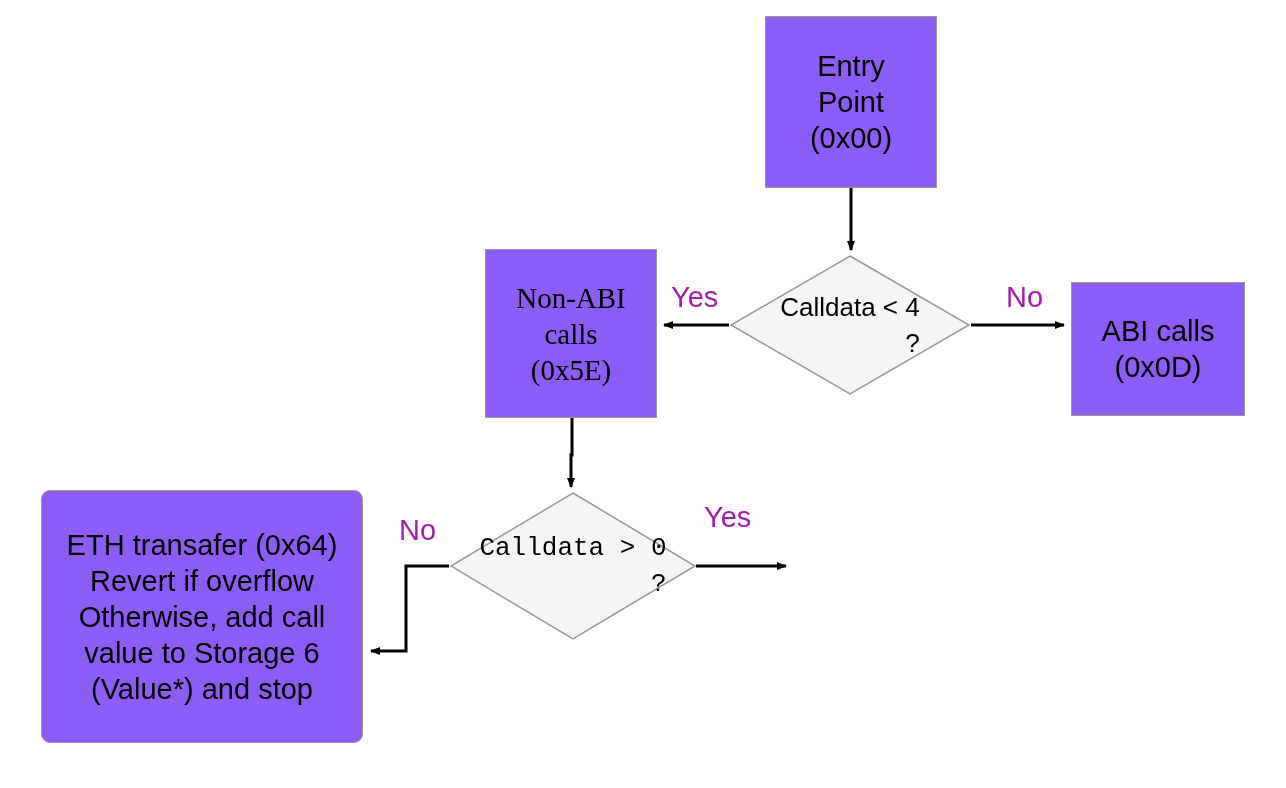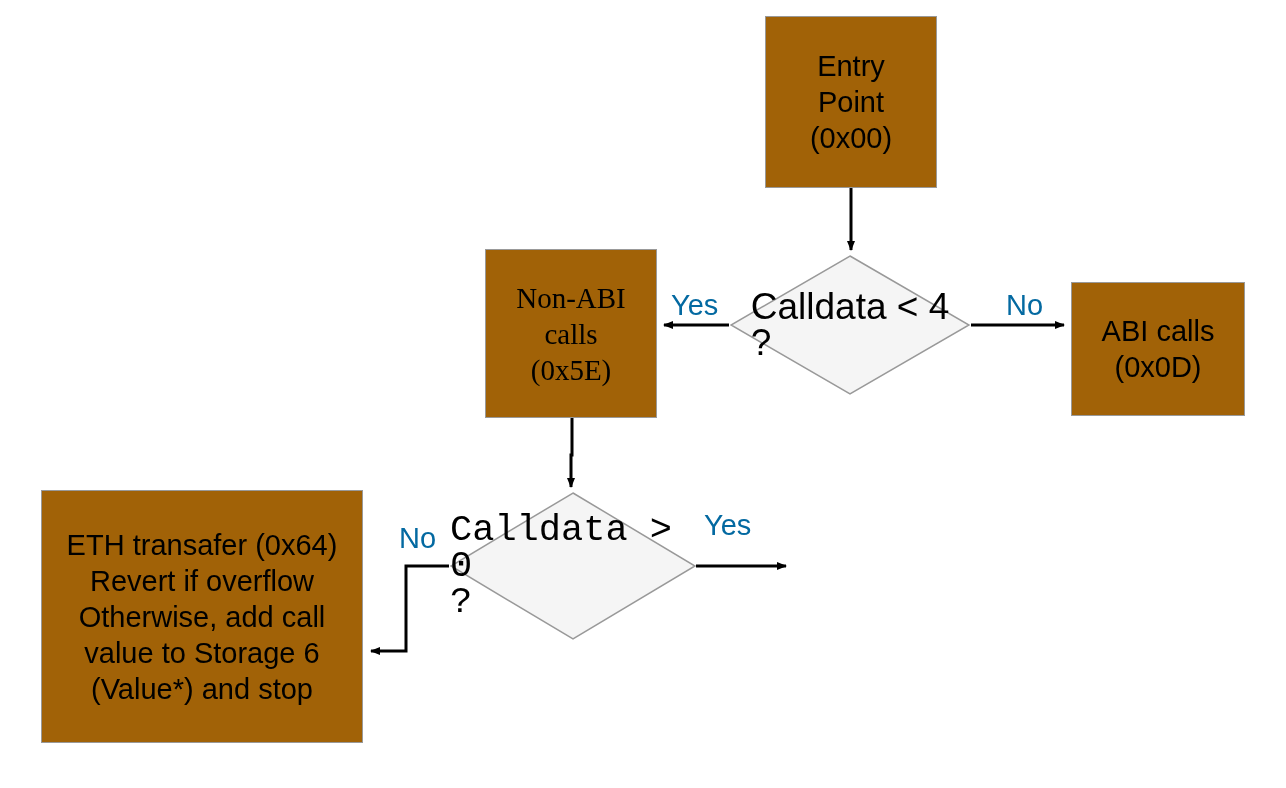--- a/index.html
+++ b/index.html
@@ -32,21 +32,21 @@
     align-items: center;
     justify-content: center;
     text-align: center;
     color: #000000;
     font-family: "Liberation Sans", sans-serif;
     font-size: 29px;
     line-height: 36px;
     white-space: pre-line;
   }
   .box {
-    background: #a16207;
+    background: #8b5cf6;
     border: 1px solid #999999;
   }
   .diamond-wrap {
     position: absolute;
     box-sizing: border-box;
   }
   .diamond-shape {
     position: absolute;
     left: 0;
     top: 0;
@@ -55,34 +55,33 @@
   }
   .diamond-label {
     position: absolute;
     left: 0;
     top: 0;
     width: 100%;
     height: 100%;
     display: flex;
     align-items: center;
     justify-content: center;
-    text-align: left;
+    text-align: right;
     color: #000000;
-    font-size: 37px;
+    font-size: 26px;
     line-height: 36px;
     white-space: pre-line;
   }
   .edge-label {
     position: absolute;
-    color: #0369a1;
+    color: #a21caf;
     font-family: "Liberation Sans", sans-serif;
     font-size: 29px;
     line-height: 32px;
     white-space: nowrap;
-    margin-top: 8px;
   }
 </style>
 </head>
 <body>
 
 <div id="canvas">
 
   <svg id="edges" viewBox="0 0 1286 788" xmlns="http://www.w3.org/2000/svg">
     <defs>
       <marker id="arrow" markerWidth="10" markerHeight="10" refX="9" refY="4" orient="auto" markerUnits="userSpaceOnUse">
@@ -148,21 +147,21 @@
 
   <div class="diamond-wrap" style="left:450px; top:492px; width:246px; height:148px;font-family:Liberation Mono, monospace;">
     <svg class="diamond-shape" viewBox="0 0 246 148" preserveAspectRatio="none">
       <polygon points="123,1 245,74 123,147 1,74" fill="#f5f5f5" stroke="#999999" stroke-width="1.5"></polygon>
     </svg>
     <div class="diamond-label">Calldata &gt; 0
 ?</div>
   </div>
 
 
-  <div class="node box" style="left:41px; top:490px; width:322px; height:253px;">
+  <div class="node box" style="left:41px; top:490px; width:322px; height:253px;border-radius:9px;">
     <span>ETH transafer (0x64)
 Revert if overflow
 Otherwise, add call
 value to Storage 6
 (Value*) and stop</span>
   </div>
 
   <div class="edge-label" style="left:671px; top:281px;">Yes</div>
 
   <div class="edge-label" style="left:1006px; top:281px;">No</div>

